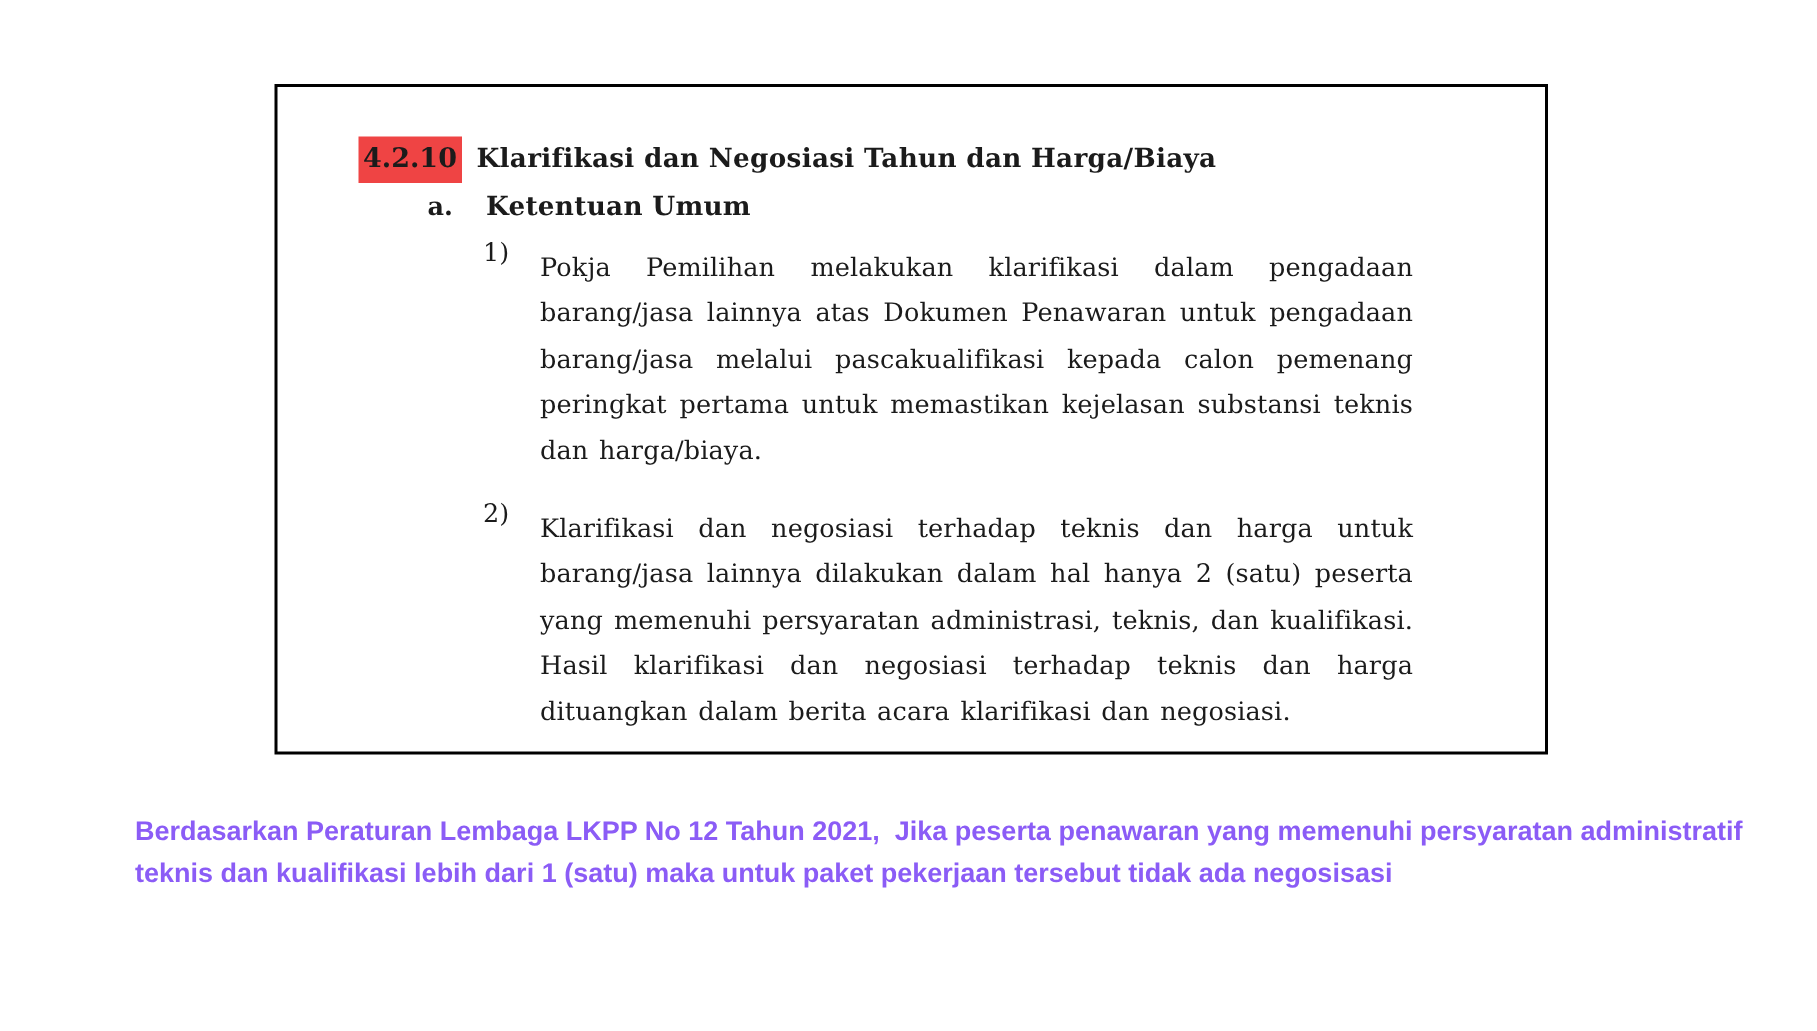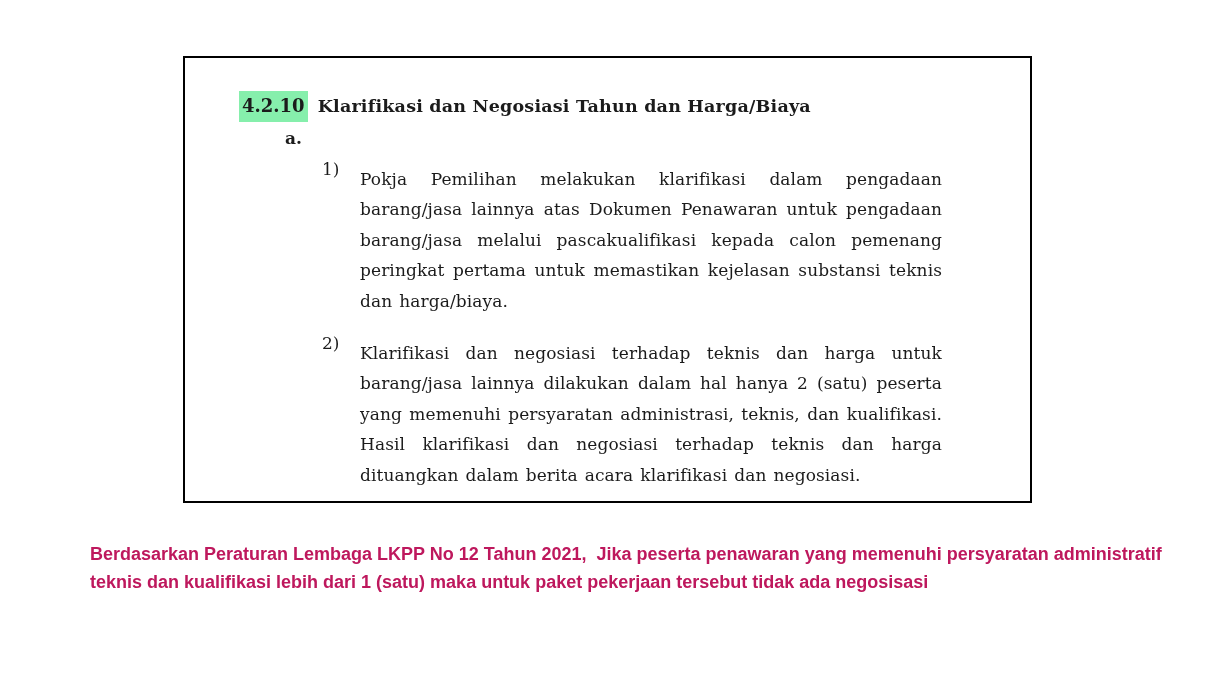--- a/index.html
+++ b/index.html
@@ -27,21 +27,21 @@
   }
   .sec-row {
     display: flex;
     align-items: baseline;
     margin: 33px 0 0 54px;
     line-height: 30px;
   }
   .sec-num {
     font-weight: bold;
     font-size: 18px;
-    background: #86efac;
+    background: #ef4444;
     padding: 0 3px 1px 3px;
   }
   .sec-title {
     font-weight: bold;
     font-size: 17.5px;
     margin-left: 10px;
     letter-spacing: 0.2px;
   }
   .sub-row {
     display: flex;
@@ -85,38 +85,39 @@
   .caption {
     position: absolute;
     left: 90px;
     top: 540px;
     width: 1082px;
     margin: 0;
     font-family: "Liberation Sans", "DejaVu Sans", sans-serif;
     font-weight: bold;
     font-size: 18px;
     line-height: 28px;
-    color: #be185d;
+    color: #8b5cf6;
     white-space: pre-wrap;
   }
 </style>
 </head>
 <body>
 
 <div class="page">
 
   <div class="docbox">
 
     <div class="sec-row">
       <span class="sec-num">4.2.10</span>
       <span class="sec-title">Klarifikasi dan Negosiasi Tahun dan Harga/Biaya</span>
     </div>
 
     <div class="sub-row">
       <span class="sub-label">a.</span>
+      <span class="sub-title">Ketentuan Umum</span>
     </div>
 
     <div class="list-item">
       <span class="marker">1)</span>
       <p class="item-text">Pokja Pemilihan melakukan klarifikasi dalam pengadaan barang/jasa lainnya atas Dokumen Penawaran untuk pengadaan barang/jasa melalui pascakualifikasi kepada calon pemenang peringkat pertama untuk memastikan kejelasan substansi teknis dan harga/biaya.</p>
     </div>
 
     <div class="list-item second">
       <span class="marker">2)</span>
       <p class="item-text">Klarifikasi dan negosiasi terhadap teknis dan harga untuk barang/jasa lainnya dilakukan dalam hal hanya 2 (satu) peserta yang memenuhi persyaratan administrasi, teknis, dan kualifikasi. Hasil klarifikasi dan negosiasi terhadap teknis dan harga dituangkan dalam berita acara klarifikasi dan negosiasi.</p>

